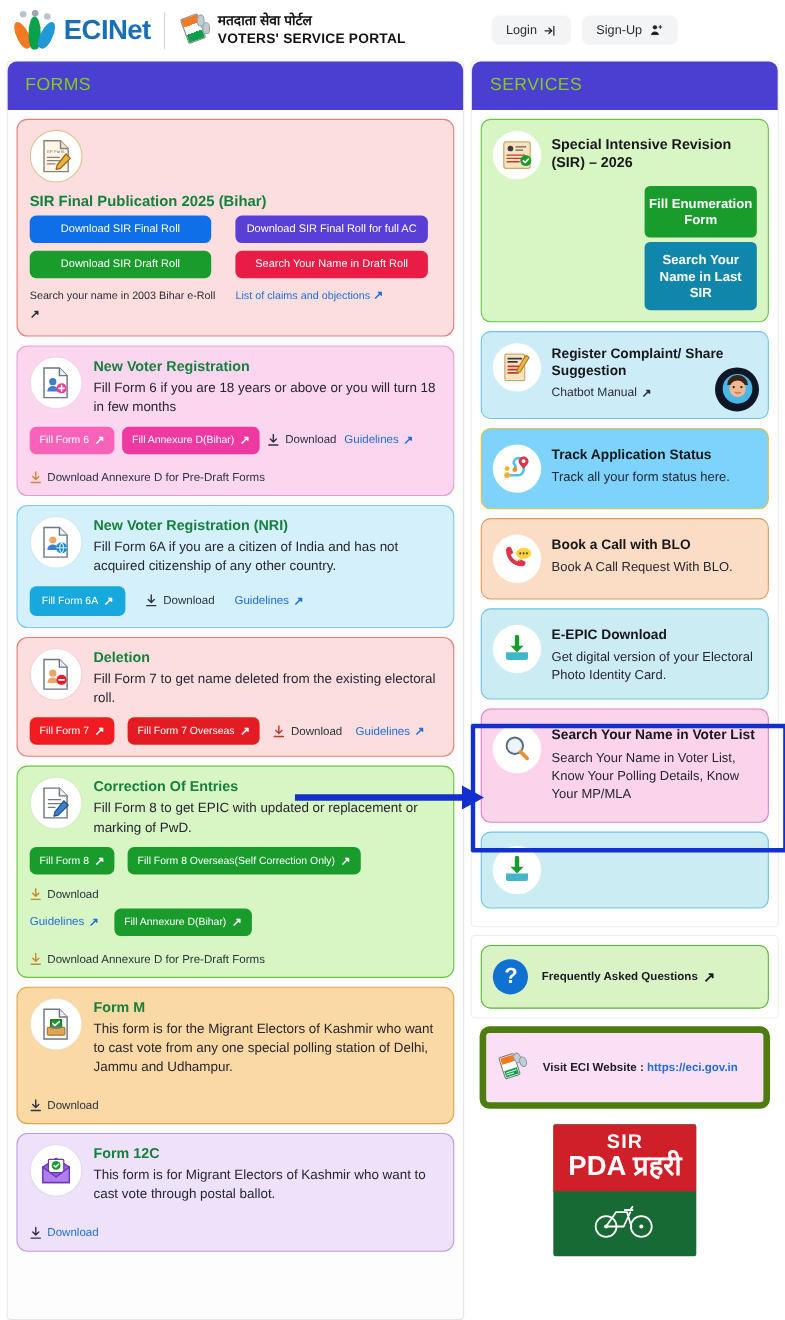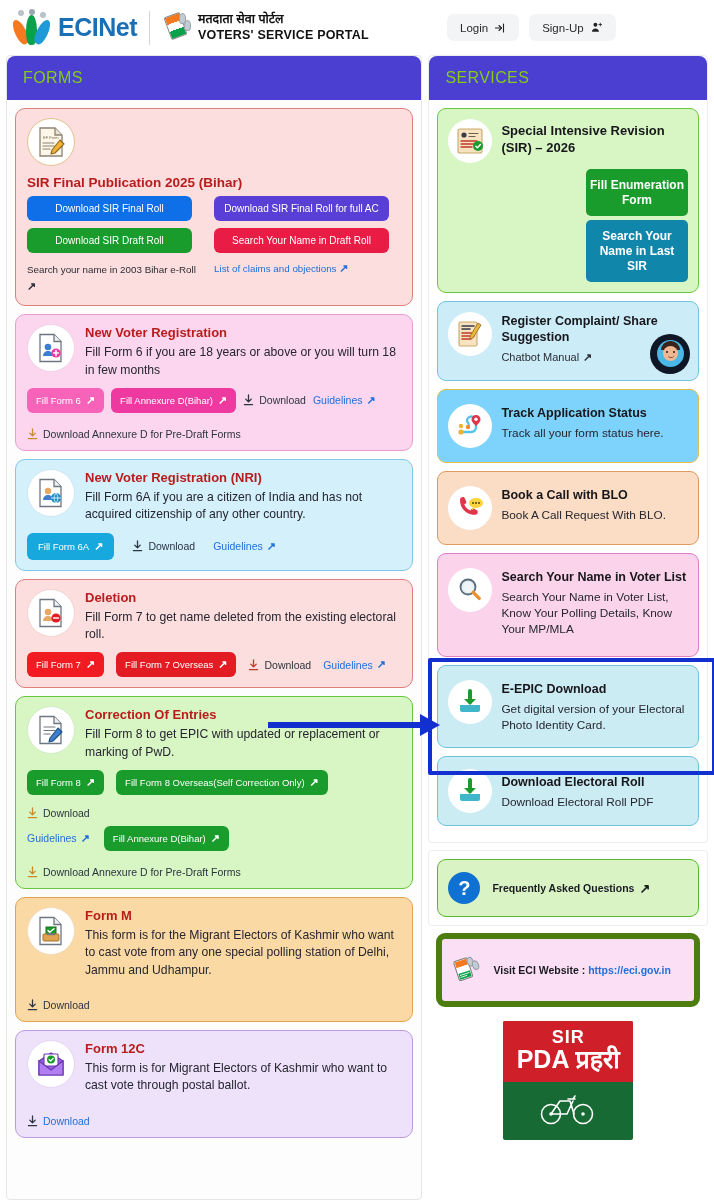--- a/index.html
+++ b/index.html
@@ -89,21 +89,21 @@
     padding: 9px 11px 10px 11px;
     margin-bottom: 8px;
     position: relative;
   }
   .fcard-row { display: flex; gap: 10px; }
   .ic-circle {
     width: 48px; height: 48px; min-width: 48px; border-radius: 50%;
     background: #ffffff; display: flex; align-items: center; justify-content: center;
     border: 1px solid #e8ddc8;
   }
-  .fc-title { font-size: 13px; font-weight: bold; color: #b91c1c; margin-bottom: 4px; }
+  .fc-title { font-size: 13px; font-weight: bold; color: #15803d; margin-bottom: 4px; }
   .fc-desc { font-size: 12.2px; color: #262630; line-height: 1.42; }
   .btn-row { display: flex; flex-wrap: wrap; align-items: center; gap: 7px; margin-top: 9px; }
   .pill {
     border: none; border-radius: 6px; color: #ffffff; font-size: 9.5px;
     padding: 6px 9px; cursor: pointer; display: inline-flex; align-items: center; gap: 5px;
     font-family: "Liberation Sans", sans-serif; white-space: nowrap;
   }
   .lnk {
     font-size: 10.5px; color: #1f6fdb; cursor: pointer;
     display: inline-flex; align-items: center; gap: 4px; white-space: nowrap;
@@ -582,59 +582,55 @@
                 <circle cx="21" cy="9" r="1" fill="#5a4410"></circle>
                 <circle cx="24" cy="9" r="1" fill="#5a4410"></circle>
             </svg>
           </div>
           <div class="sc-txt">
             <div class="sc-title">Book a Call with BLO</div>
             <div class="sc-desc">Book A Call Request With BLO.</div>
           </div>
         </div>
 
+        <div class="scard" style="background:#ccecf3;border-color:#6fc4dc;padding:14px 10px;">
+          <div class="sc-ic">
+            <svg width="28" height="28" viewBox="0 0 28 28">
+              <path d="M14 3v11" stroke="#1a9c2d" stroke-width="4" stroke-linecap="round"></path>
+              <path d="M8 11l6 6 6-6z" fill="#1a9c2d"></path>
+              <path d="M4 17v5a2 2 0 002 2h16a2 2 0 002-2v-5" fill="#3fb6c9"></path>
+            </svg>
+          </div>
+          <div class="sc-txt">
+            <div class="sc-title">E-EPIC Download</div>
+            <div class="sc-desc">Get digital version of your Electoral Photo Identity Card.</div>
+          </div>
+        </div>
+
         <div class="scard" style="background:#fbd4ec;border-color:#e07fc8;padding:14px 10px 18px 10px;">
           <div class="sc-ic">
             <svg width="28" height="28" viewBox="0 0 28 28">
               <circle cx="12" cy="11" r="7.5" fill="#dfe9f0" stroke="#5b6b78" stroke-width="1.8"></circle>
               <circle cx="12" cy="11" r="5.4" fill="#eef5f9"></circle>
               <path d="M17.2 16.4l6 6" stroke="#e8922f" stroke-width="3.4" stroke-linecap="round"></path>
             </svg>
           </div>
           <div class="sc-txt">
             <div class="sc-title">Search Your Name in Voter List</div>
             <div class="sc-desc">Search Your Name in Voter List, Know Your Polling Details, Know Your MP/MLA</div>
           </div>
         </div>
 
-        <div class="scard" style="background:#ccecf3;border-color:#6fc4dc;padding:14px 10px;">
-          <div class="sc-ic">
-            <svg width="28" height="28" viewBox="0 0 28 28">
-              <path d="M14 3v11" stroke="#1a9c2d" stroke-width="4" stroke-linecap="round"></path>
-              <path d="M8 11l6 6 6-6z" fill="#1a9c2d"></path>
-              <path d="M4 17v5a2 2 0 002 2h16a2 2 0 002-2v-5" fill="#3fb6c9"></path>
-            </svg>
-          </div>
-          <div class="sc-txt">
-            <div class="sc-title">E-EPIC Download</div>
-            <div class="sc-desc">Get digital version of your Electoral Photo Identity Card.</div>
-          </div>
-        </div>
-
         <div class="scard" style="background:#ccecf3;border-color:#6fc4dc;padding:12px 10px;align-items:center;">
           <div class="sc-ic">
             <svg width="28" height="28" viewBox="0 0 28 28">
               <path d="M14 3v11" stroke="#1a9c2d" stroke-width="4" stroke-linecap="round"></path>
               <path d="M8 11l6 6 6-6z" fill="#1a9c2d"></path>
               <path d="M4 17v5a2 2 0 002 2h16a2 2 0 002-2v-5" fill="#3fb6c9"></path>
             </svg>
-          </div>
-          <div class="sc-txt">
-            <div class="sc-title">Download Electoral Roll</div>
-            <div class="sc-desc">Download Electoral Roll PDF</div>
           </div>
         </div>
 
       </div>
     </div>
 
     <div class="faq-shell">
       <div class="faq-card">
         <div class="q-circle">?</div>
         <div class="faq-lbl">

